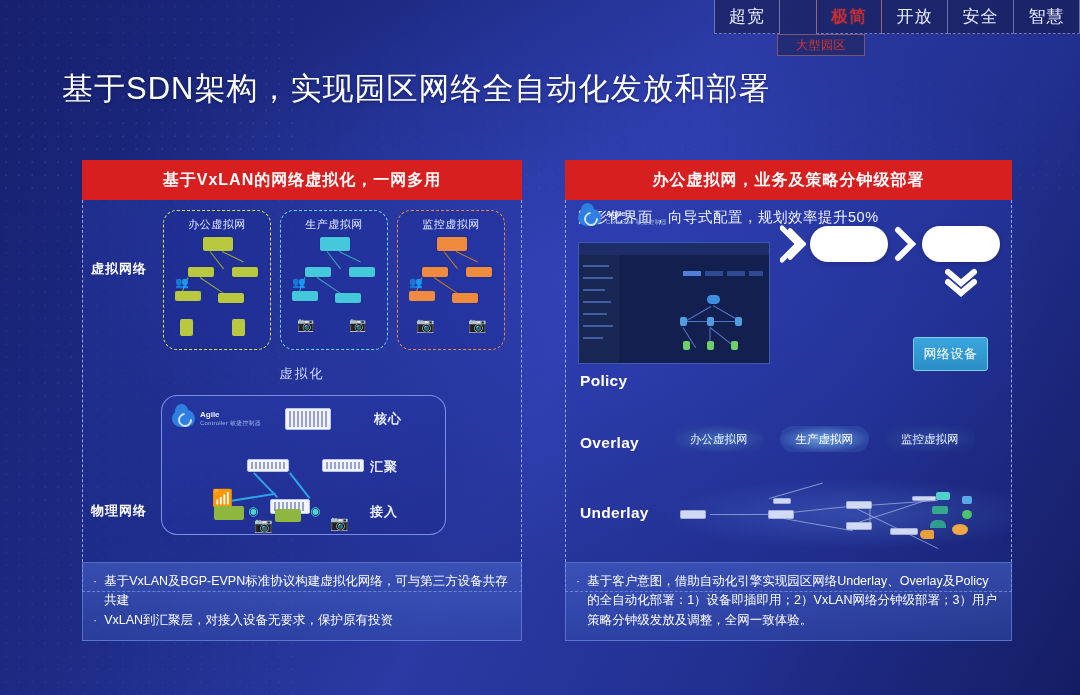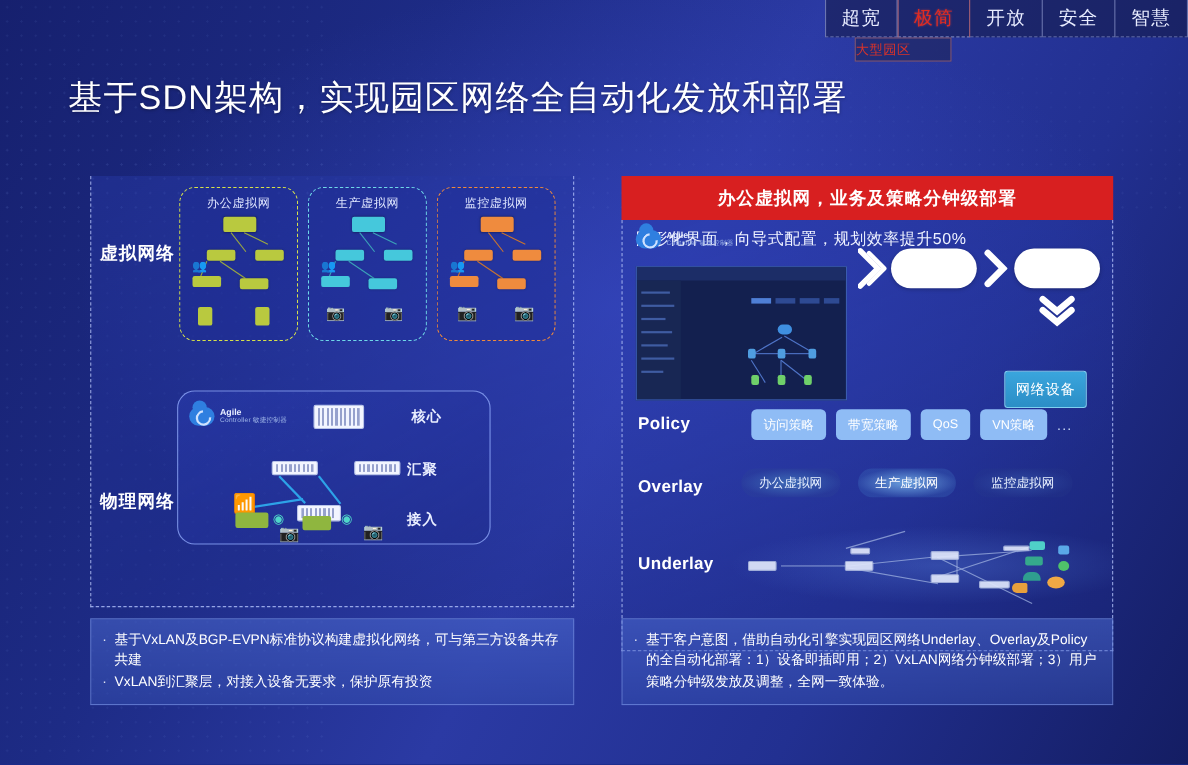--- a/index.html
+++ b/index.html
@@ -43,25 +43,26 @@
     border-right: 1px solid rgba(200,210,255,0.45);
     border-bottom: 1px dashed rgba(200,210,255,0.5);
     position: relative;
   }
   .tab:first-child { border-left: 1px solid rgba(200,210,255,0.45); }
   .tab.active {
     color: #e02a22;
     text-shadow: 0 0 2px rgba(255,80,60,.6);
     border-left: 1px solid rgba(220,120,120,0.7);
     border-right: 1px solid rgba(220,120,120,0.7);
+    margin-left: 36px;
   }
   #subtab {
     position: absolute; top: 34px; left: 777px;
     width: 88px; height: 22px;
-    display: flex; align-items: center; 
+    display: flex; align-items: center; justify-content: center;
     font-size: 12px; color: #d8332a;
     background: rgba(30,36,88,0.6);
     border: 1px solid rgba(200,120,120,0.55);
     letter-spacing: .5px;
   }
 
   
   #page-title {
     position: absolute; left: 62px; top: 68px;
     font-size: 31px; color: #ffffff; letter-spacing: 1px;
@@ -84,24 +85,24 @@
     border: 1px dashed rgba(190,205,255,0.75);
     border-top: none;
     background: linear-gradient(160deg, rgba(40,58,170,0.42), rgba(26,38,128,0.30));
     height: 392px;
     overflow: hidden;
   }
 
   
   .row-label {
     position: absolute; left: 8px;
-    color: #fff; font-size: 16px; font-weight: bold; letter-spacing: 1px;
+    color: #fff; font-size: 13px; font-weight: bold; letter-spacing: 1px;
   }
   #lbl-virtual  { top: 60px; }
-  #lbl-physical { top: 286px; }
+  #lbl-physical { top: 302px; }
 
   .vnet-wrap { position: absolute; left: 80px; top: 10px; display: flex; gap: 9px; }
   .vnet {
     width: 108px; height: 140px;
     border: 1.6px dashed;
     border-radius: 14px;
     position: relative;
     background: rgba(30,44,150,0.35);
   }
   .vnet .vtitle {
@@ -281,20 +282,21 @@
         <span>智慧</span>
       </div>
   </div>
   <div id="subtab">
       <span>大型园区</span>
     </div>
 
   <div id="page-title">基于SDN架构，实现园区网络全自动化发放和部署</div>
 
   <div class="panel" id="panel-left">
+    <div class="panel-header">基于VxLAN的网络虚拟化，一网多用</div>
     <div class="panel-body">
 
       <div class="row-label" id="lbl-virtual">虚拟网络</div>
       <div class="row-label" id="lbl-physical">物理网络</div>
 
       <div class="vnet-wrap">
         <div class="vnet office">
           <div class="vtitle">办公虚拟网</div>
           <div class="mini">
             <div class="nd" style="left:33px;top:4px;width:30px;height:14px;"></div>
@@ -342,20 +344,21 @@
             <div class="link" style="left:18px;top:44px;width:16px;transform:rotate(112deg);"></div>
             <div class="nd" style="left:48px;top:60px;width:26px;height:10px;"></div>
             <div class="host" style="left:5px;top:58px;width:26px;height:10px;"></div>
             <div class="glyph" style="left:5px;top:44px;">👥</div>
             <div class="glyph" style="left:12px;top:84px;font-size:15px;">📷</div>
             <div class="glyph" style="left:64px;top:84px;font-size:15px;">📷</div>
           </div>
         </div>
       </div>
 
+      <div id="virtualize-label">虚拟化</div>
 
       <div id="phys-box">
         <div class="agile-logo" style="left:10px;top:14px;">
           <div class="cloud"></div>
           <div class="txt">
             <span class="t1">Agile</span>
             <span class="t2">Controller 敏捷控制器</span>
           </div>
         </div>
 
@@ -455,27 +458,20 @@
       <div class="pill" style="left:356px;top:26px;width:78px;height:36px;"></div>
       <div class="chev" style="left:378px;top:68px;">
         <svg width="34" height="30" viewBox="0 0 34 30">
             <path d="M4 4 L17 15 L30 4" stroke="#fff" stroke-width="6" fill="none" stroke-linecap="round"></path>
             <path d="M4 14 L17 25 L30 14" stroke="#fff" stroke-width="6" fill="none" stroke-linecap="round"></path>
           </svg>
       </div>
 
       <div class="tier-row" style="top:172px;">
         <div class="tier-name">Policy</div>
-        <div style="display:flex;align-items:center;margin-left:25px;">
-          <div class="policy-chip">访问策略</div>
-          <div class="policy-chip">带宽策略</div>
-          <div class="policy-chip">QoS</div>
-          <div class="policy-chip">VN策略</div>
-          <div class="policy-more">...</div>
-        </div>
       </div>
 
       <div class="tier-row" style="top:226px;align-items:flex-end;">
         <div class="tier-name">Overlay</div>
         <div style="display:flex;align-items:center;margin-left:16px;">
           <div class="ov-chip c1">办公虚拟网</div>
           <div class="ov-chip c2">生产虚拟网</div>
           <div class="ov-chip c3">监控虚拟网</div>
         </div>
       </div>

